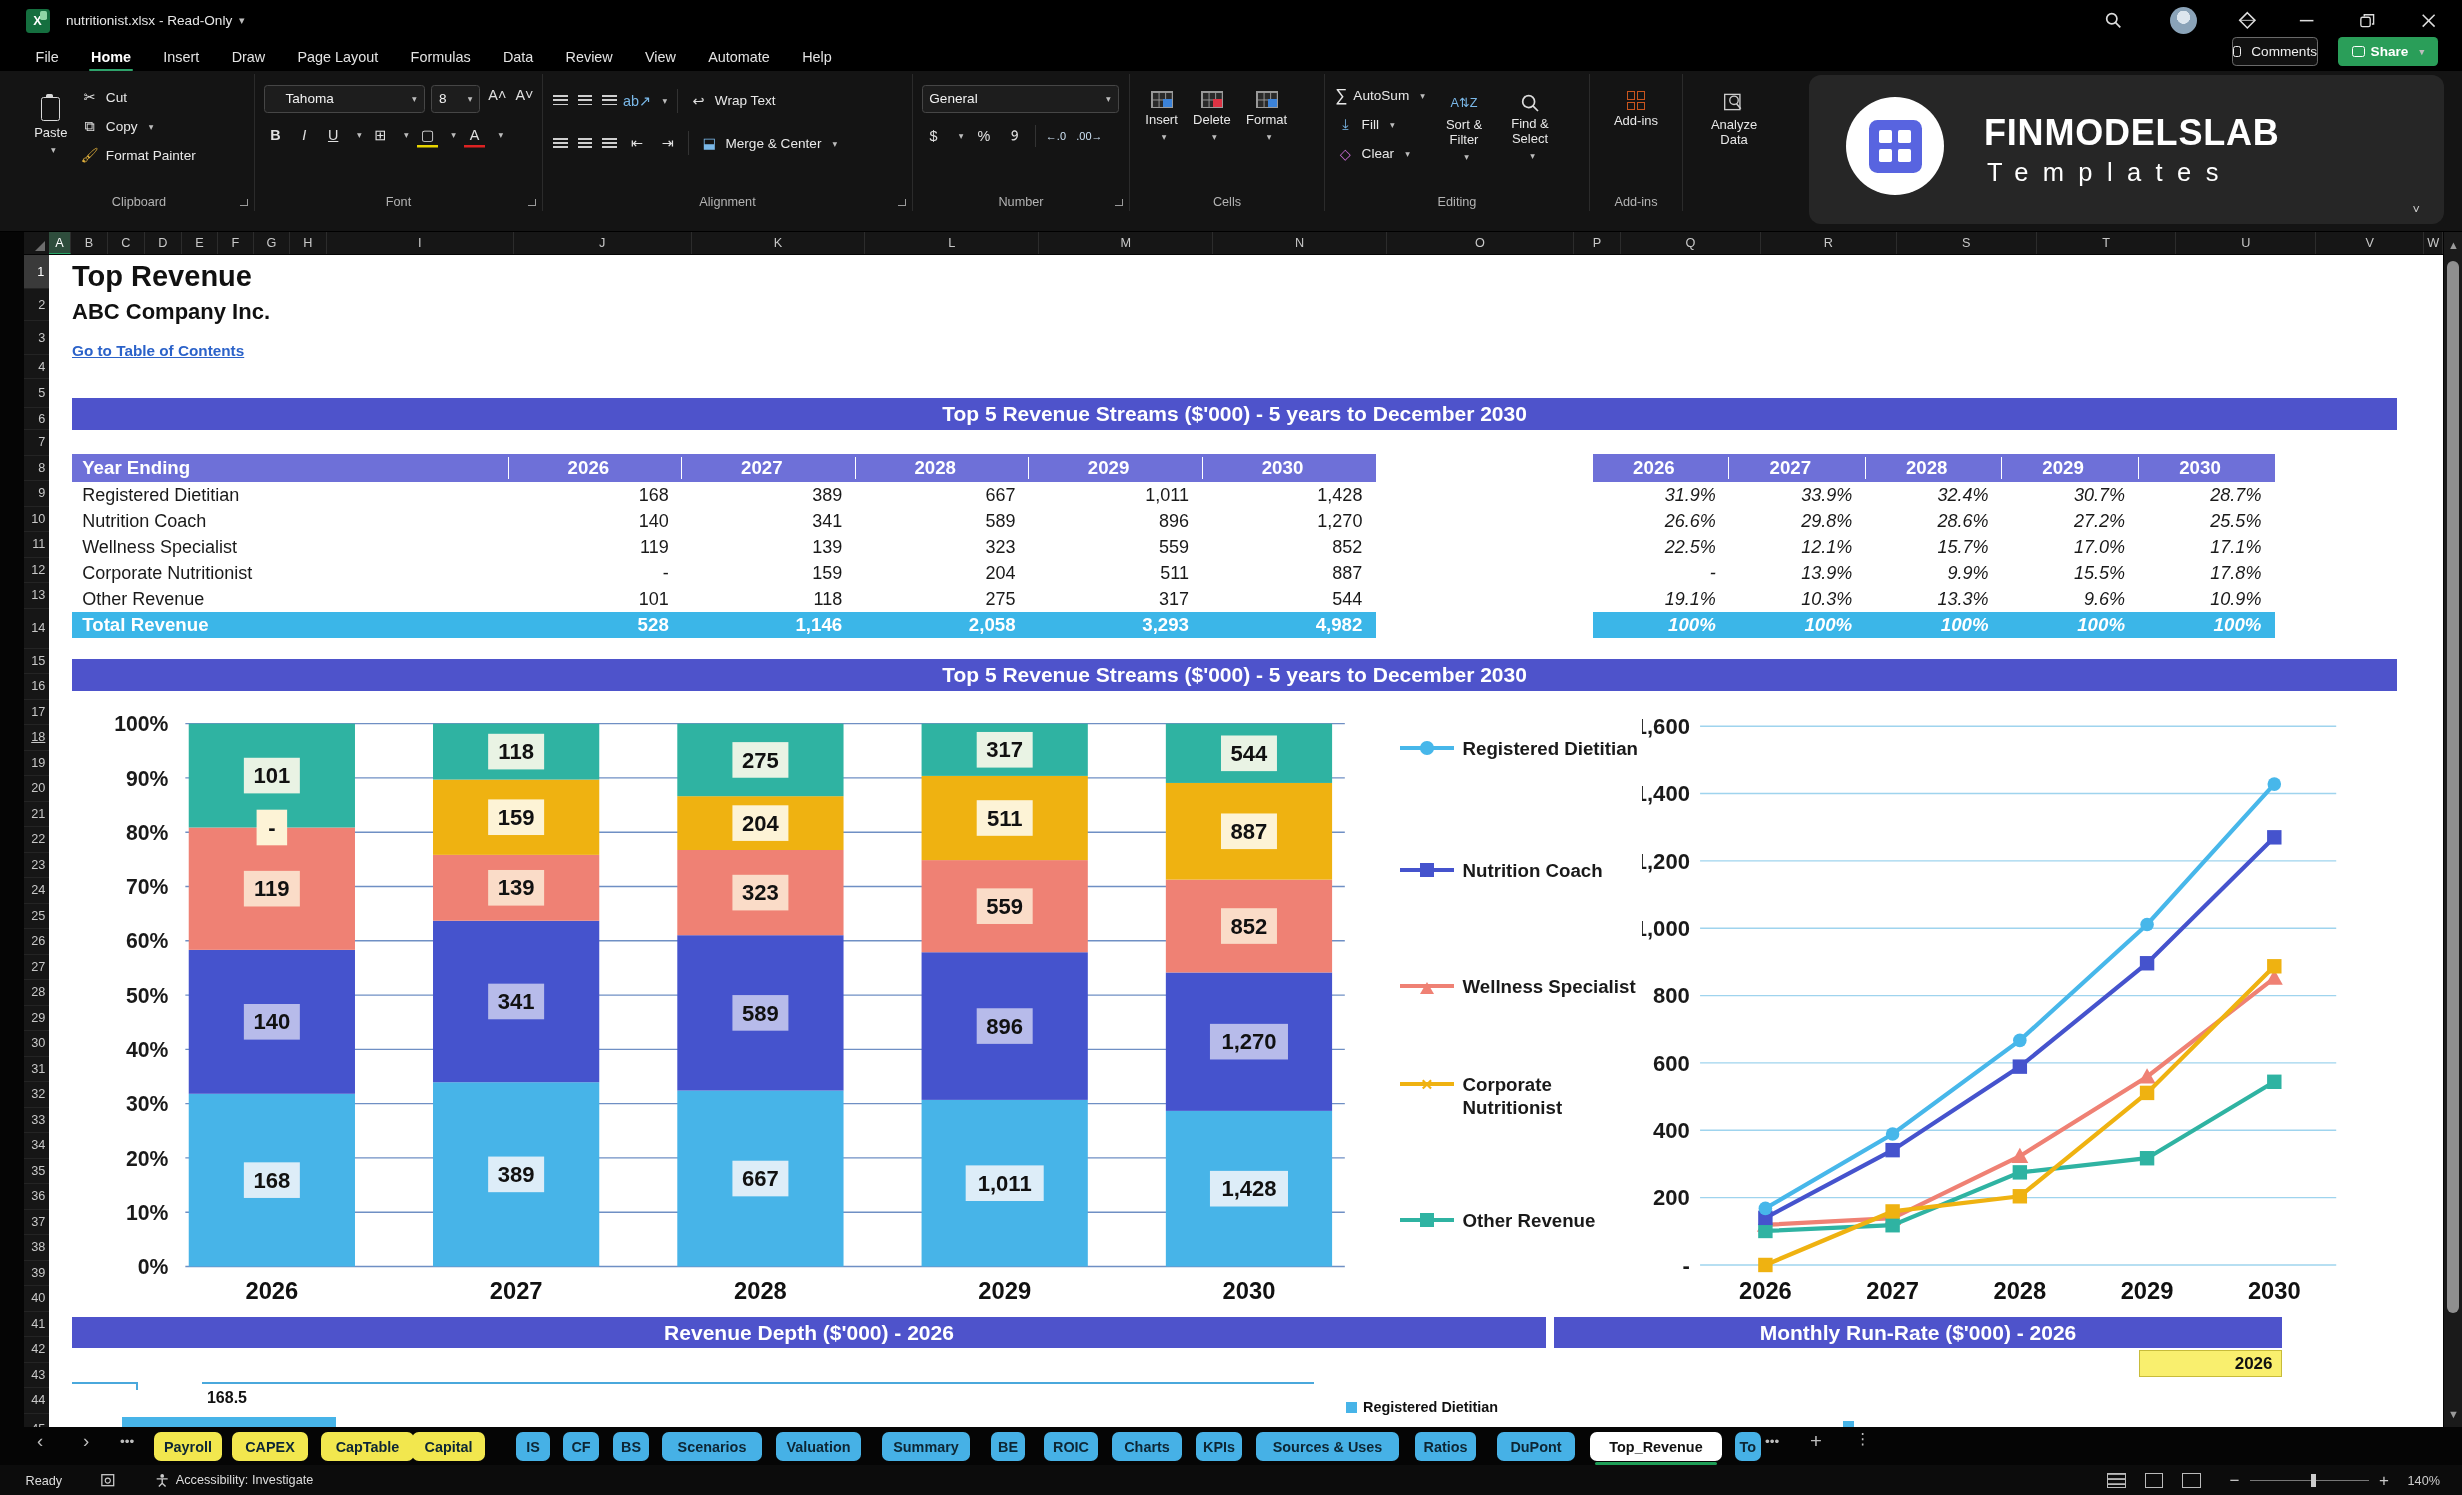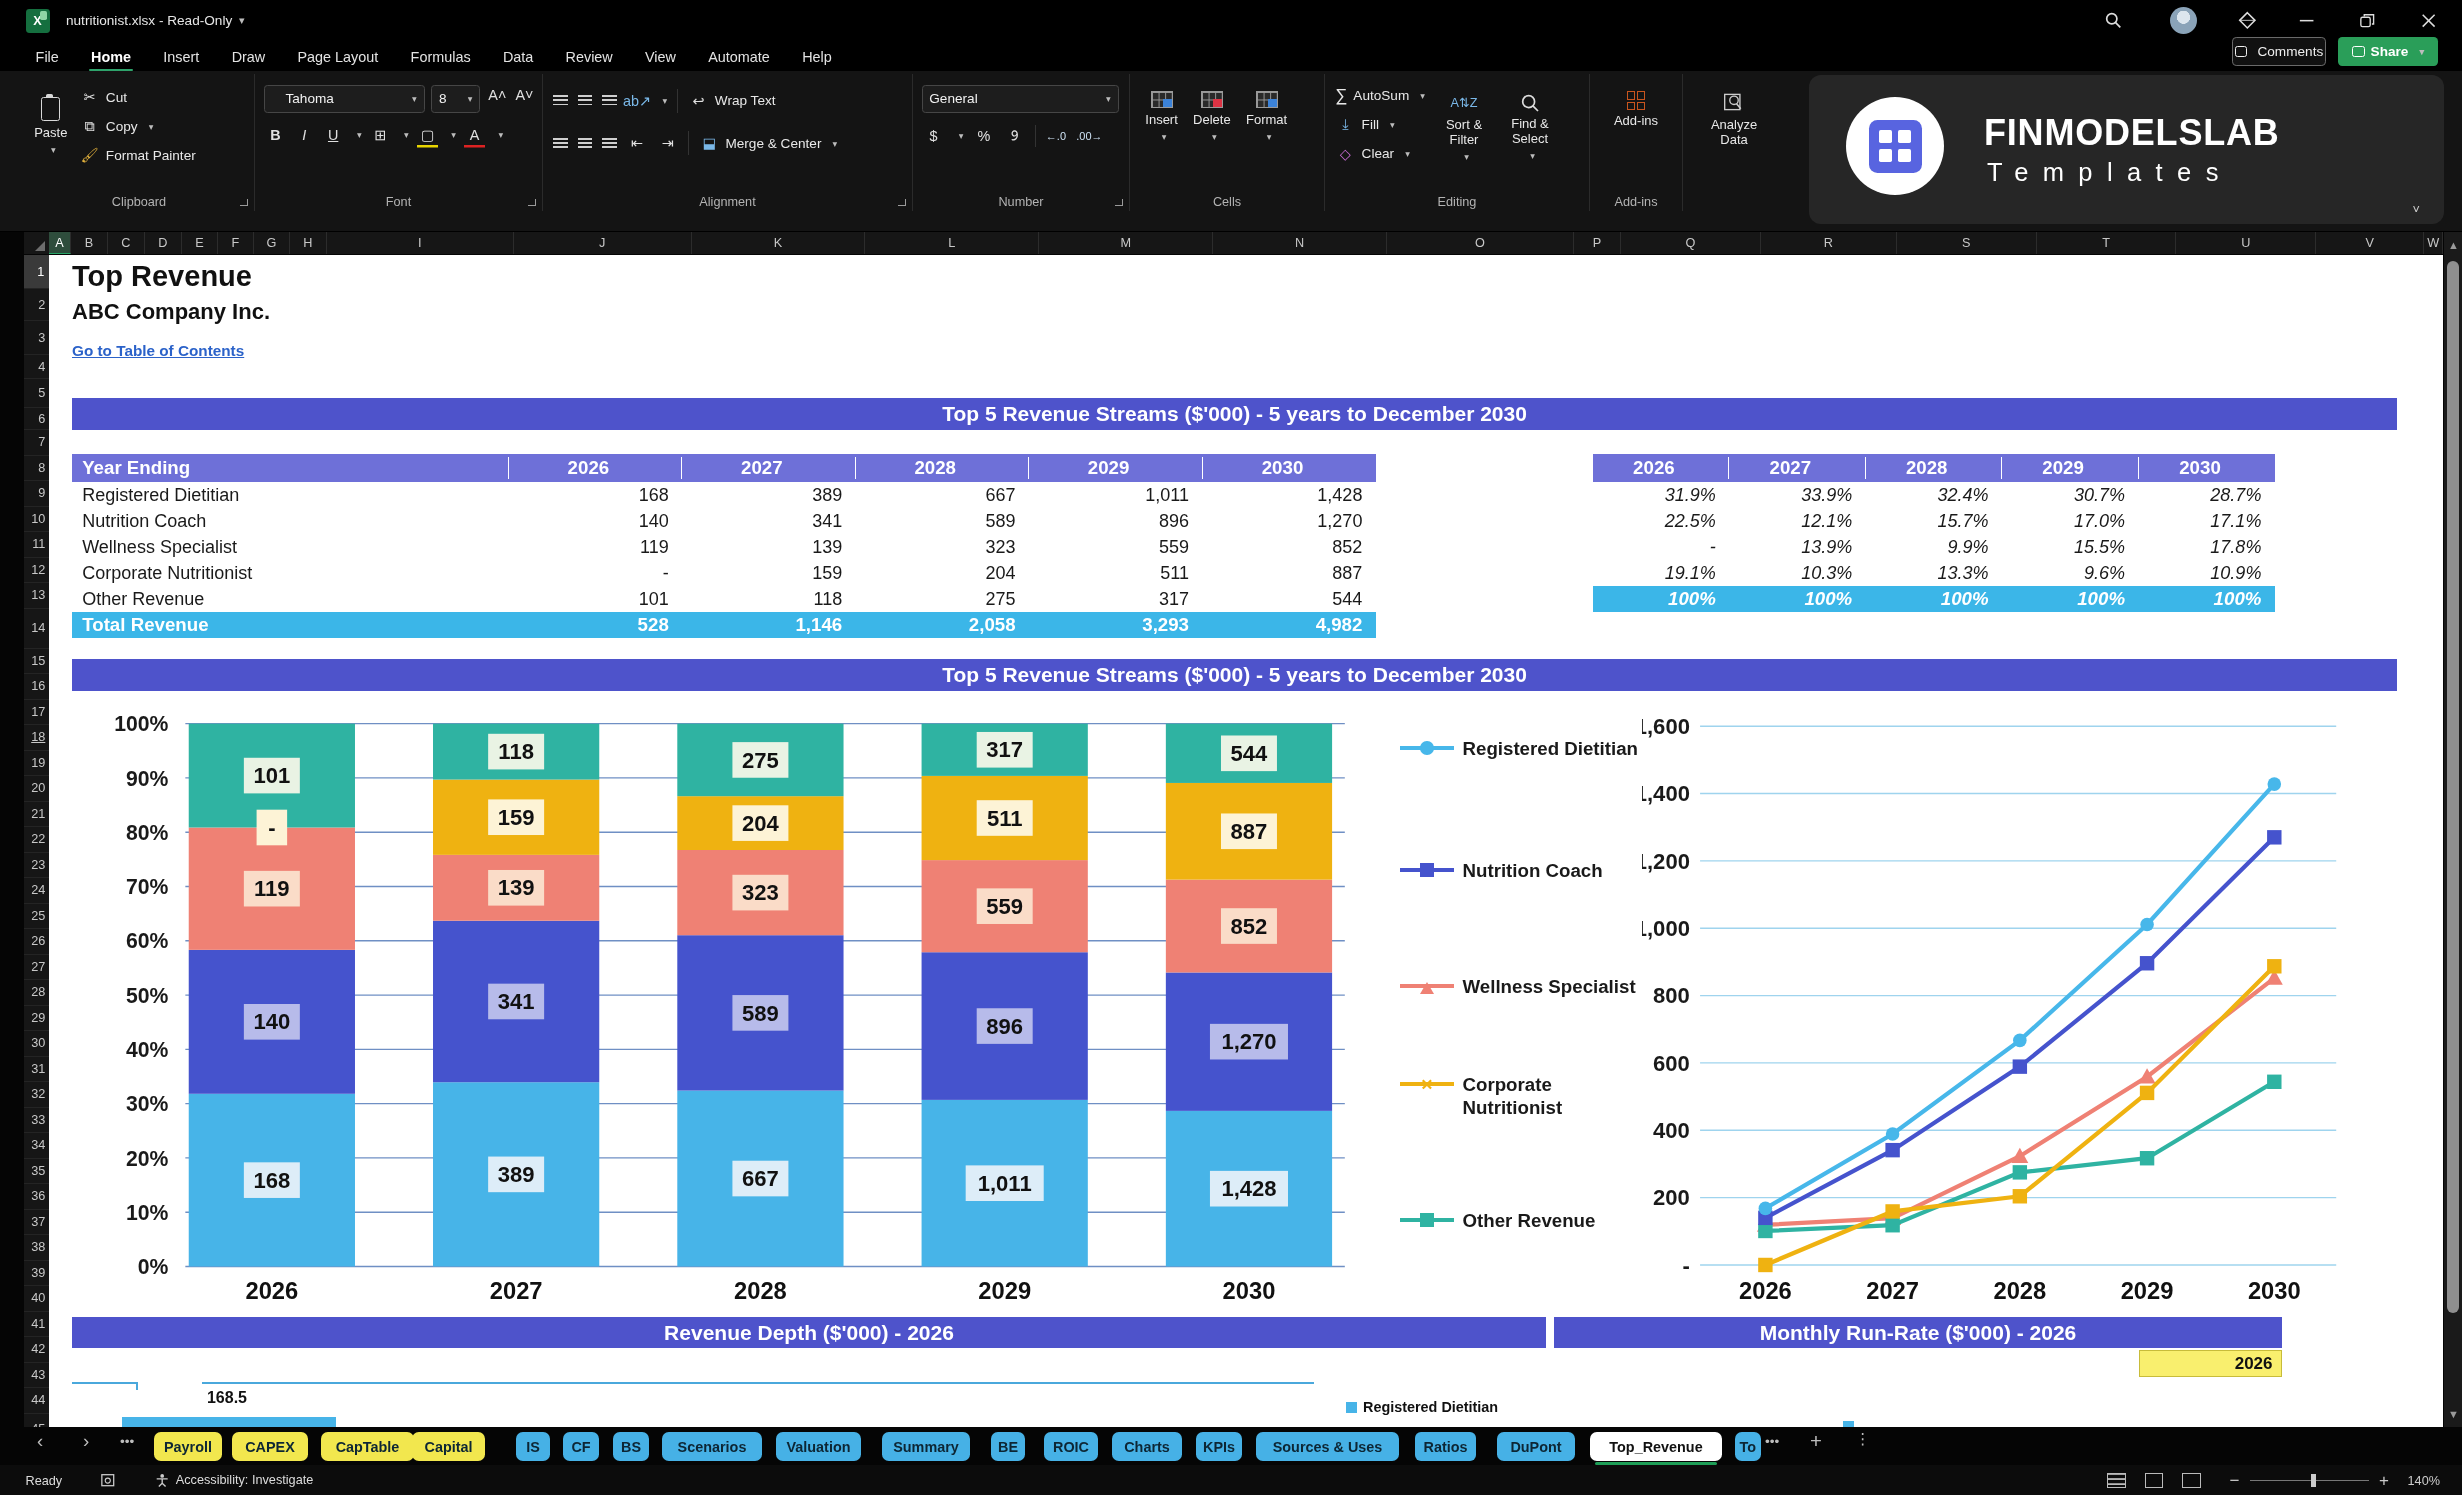--- a/index.html
+++ b/index.html
@@ -15,21 +15,21 @@
   #tb-title .chev{color:#bdbdbd;font-size:11px;}
   .tb-ctl{position:absolute;top:5.1px;width:31px;height:31px;display:flex;align-items:center;justify-content:center;}
   #avatar{border-radius:50%;width:27px;height:27px;top:6.8px;background:radial-gradient(circle at 50% 38%,#dce6ee 0 30%,#8aa3b8 31% 100%);}
 
   
   #menubar{position:absolute;left:0;top:41px;width:100%;height:31px;background:#000;}
   #menu-items{position:absolute;left:22px;top:0;height:31px;display:flex;align-items:center;gap:5.1px;}
   .menu-item{position:relative;padding:3.4px 13.6px;color:#e3e3e3;font-size:14.4px;}
   .menu-item.active{font-weight:700;color:#fff;}
   .menu-item.active::after{content:"";position:absolute;left:12px;right:12px;bottom:-3.4px;height:2.5px;background:#2ea36b;border-radius:1.7px;}
-  #comments-btn{position:absolute;left:2232px;top:37px;width:94px;height:29px;border:0.8px solid #6a6a6a;border-radius:4.2px;color:#eee;font-size:13.6px;display:flex;align-items:center;justify-content:center;gap:10px;background:#111;}
+  #comments-btn{position:absolute;left:2232px;top:37px;width:86px;height:29px;border:0.8px solid #6a6a6a;border-radius:4.2px;color:#eee;font-size:13.6px;display:flex;align-items:center;justify-content:center;gap:10px;background:#111;}
   #share-btn{position:absolute;left:2338px;top:37px;width:100px;height:29px;border-radius:4.2px;color:#fff;font-size:13.6px;font-weight:600;display:flex;align-items:center;justify-content:center;gap:6px;background:#2a9e59;}
   .mini-ico{width:12.7px;height:11px;border:1.4px solid currentColor;border-radius:2.5px;}
 
   
   #ribbon{position:absolute;left:0;top:71px;width:2462px;height:161px;background:#141414;border-bottom:1.7px solid #000;}
   .rgroup{position:absolute;top:3.4px;height:137px;border-right:0.8px solid #2b2b2b;}
   .glabel{position:absolute;bottom:2.5px;left:0;width:100%;text-align:center;color:#b3b3b3;font-size:12.7px;}
   .launch{position:absolute;right:6px;bottom:5.1px;width:7.6px;height:7.6px;border-right:1.7px solid #9a9a9a;border-bottom:1.7px solid #9a9a9a;}
   .bigbtn{display:flex;flex-direction:column;align-items:center;justify-content:center;gap:4.2px;color:#e8e8e8;font-size:13px;text-align:center;line-height:1.15;}
   .srow{display:flex;align-items:center;gap:6px;color:#e8e8e8;font-size:13.6px;height:29px;}
@@ -564,20 +564,27 @@
           <div class="tc">2028</div>
           <div class="tc">2029</div>
           <div class="tc">2030</div>
         </div>
         <div class="trow">
           <div class="tc">31.9%</div>
           <div class="tc">33.9%</div>
           <div class="tc">32.4%</div>
           <div class="tc">30.7%</div>
           <div class="tc">28.7%</div>
+        </div>
+        <div class="trow">
+          <div class="tc">26.6%</div>
+          <div class="tc">29.8%</div>
+          <div class="tc">28.6%</div>
+          <div class="tc">27.2%</div>
+          <div class="tc">25.5%</div>
         </div>
         <div class="trow">
           <div class="tc">22.5%</div>
           <div class="tc">12.1%</div>
           <div class="tc">15.7%</div>
           <div class="tc">17.0%</div>
           <div class="tc">17.1%</div>
         </div>
         <div class="trow">
           <div class="tc">-</div>

